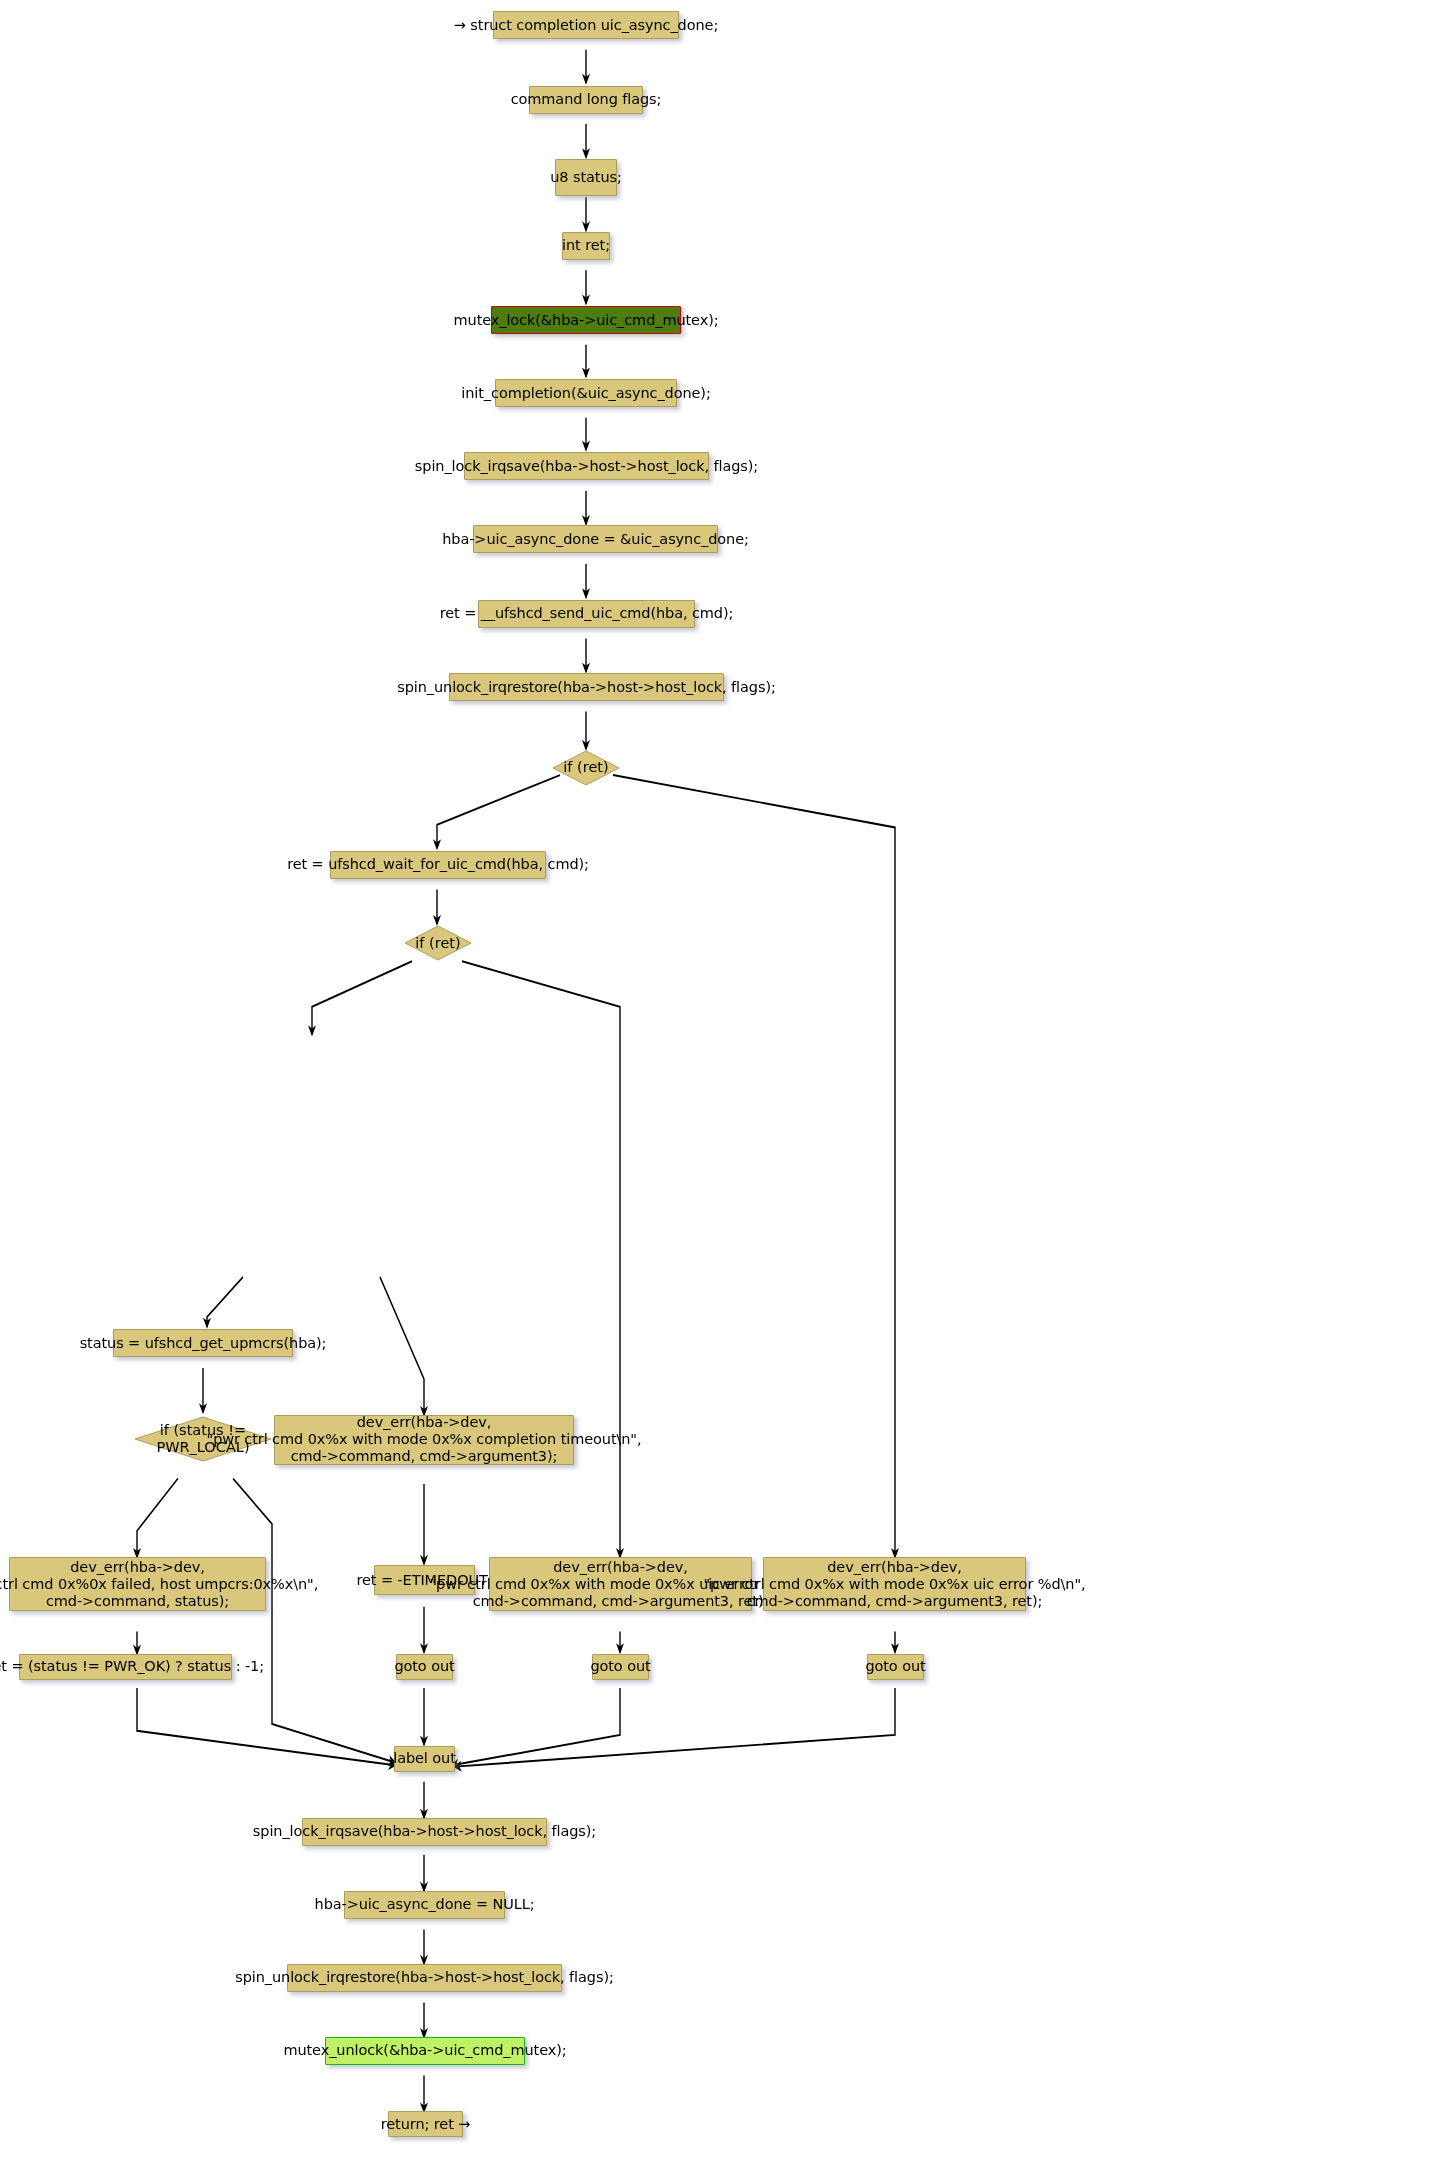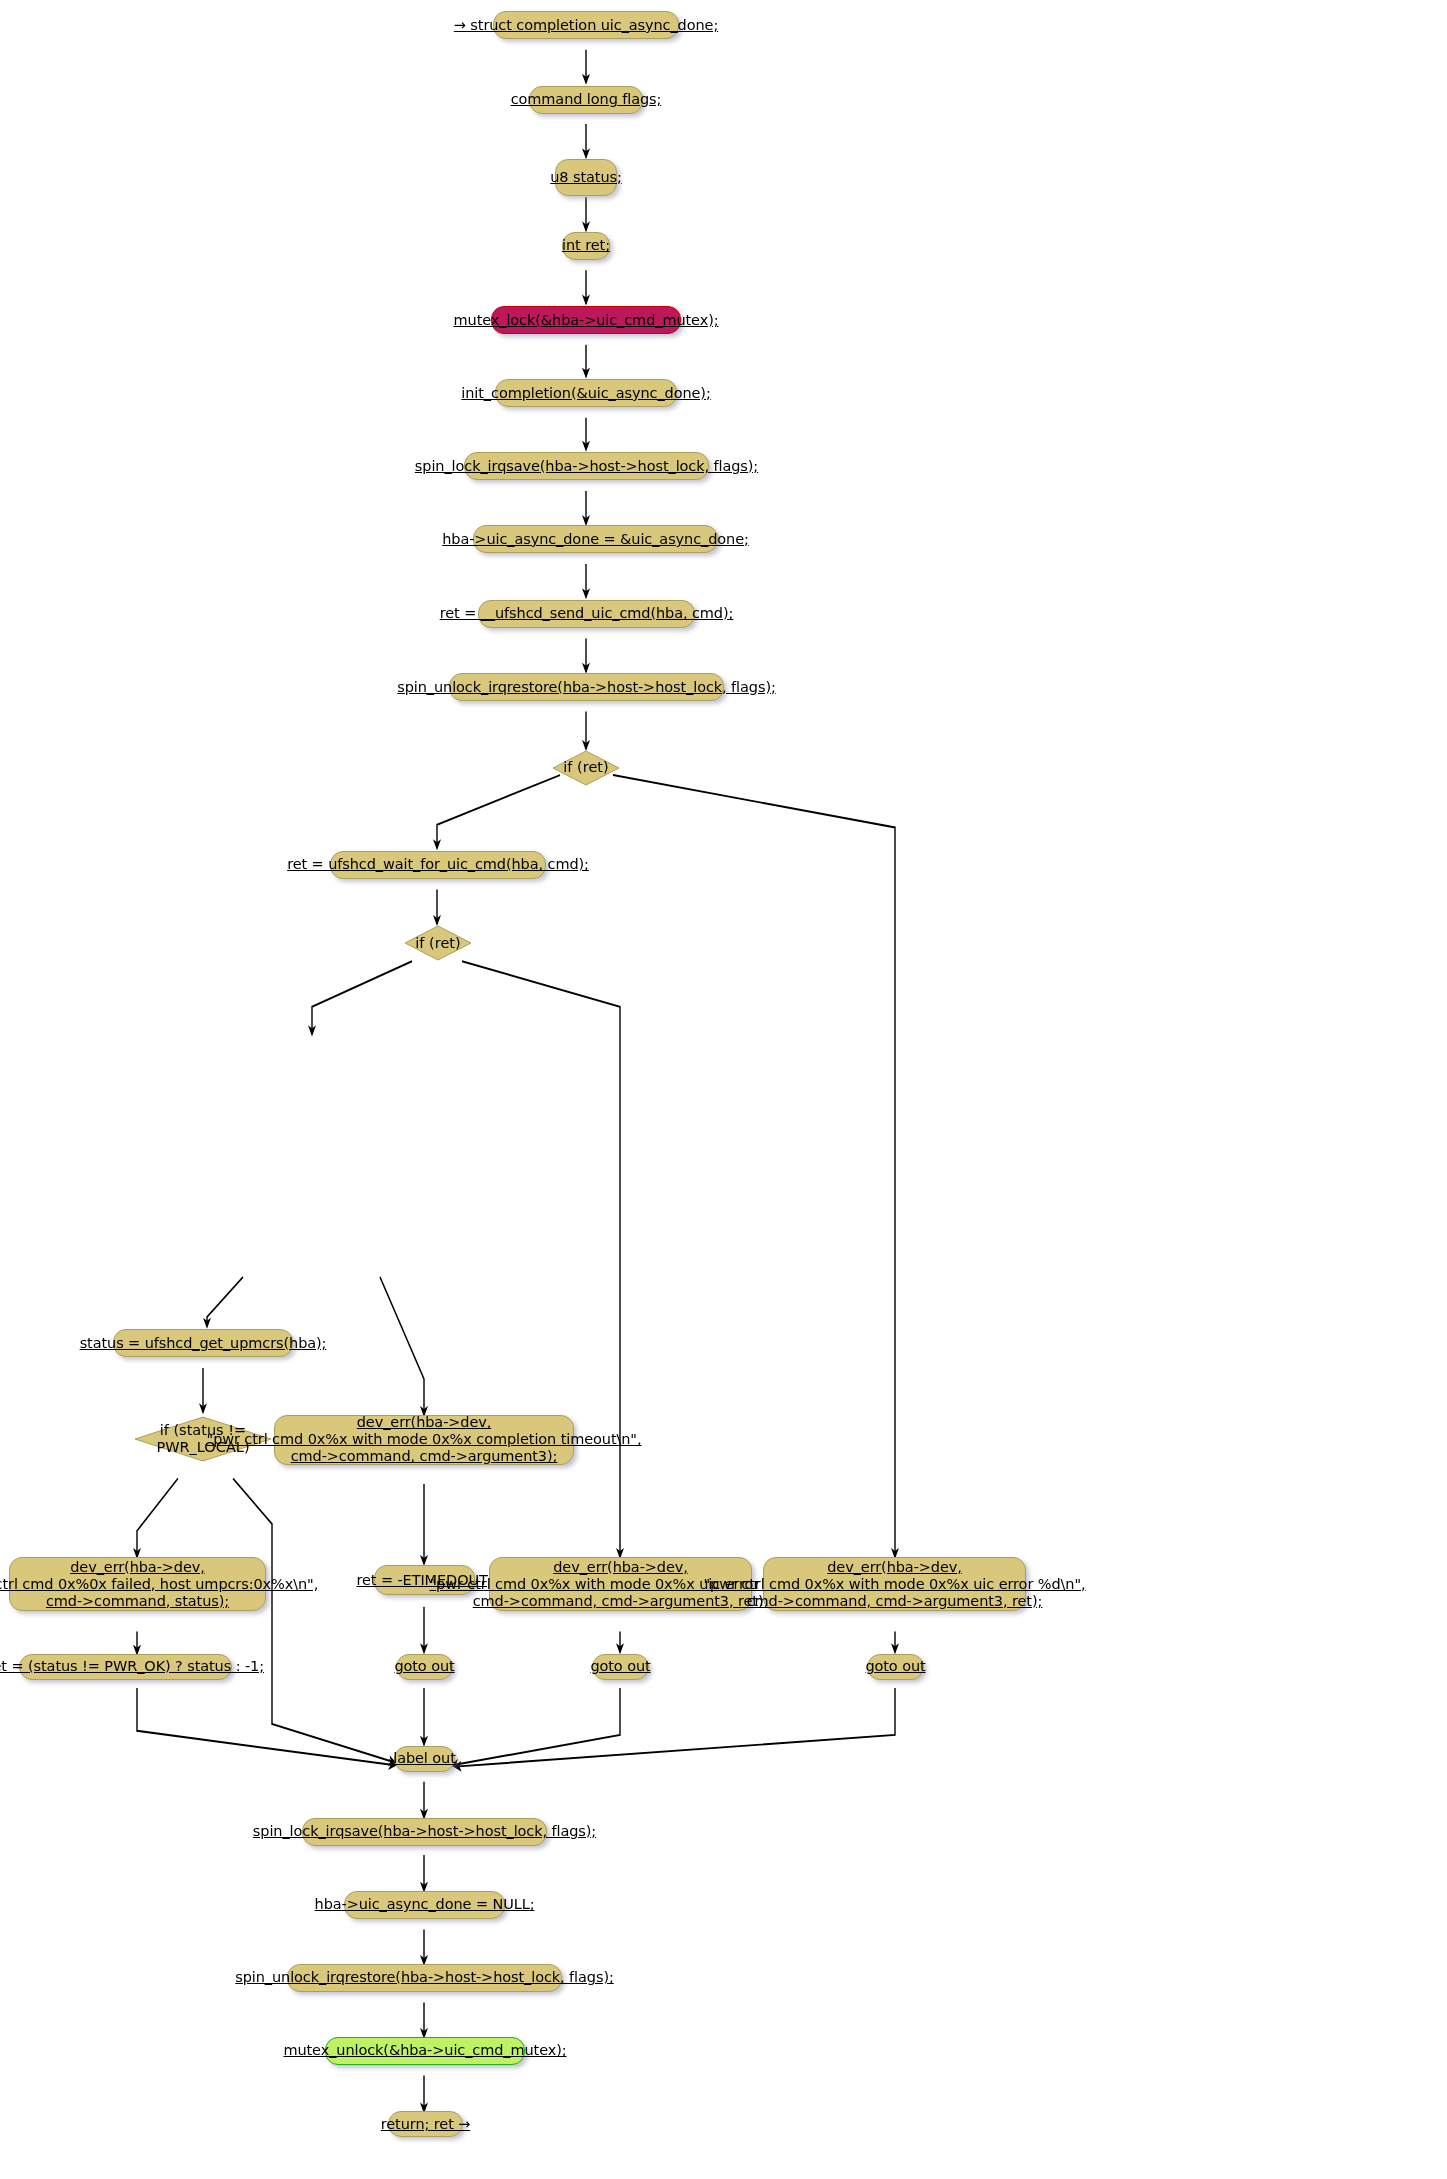--- a/index.html
+++ b/index.html
@@ -34,27 +34,26 @@
     text-align: center;
     white-space: pre;
     color: #000000;
     font-size: 14.5px;
     line-height: 17px;
     letter-spacing: -0.1px;
   }
   .rect {
     background: #D9C87C;
     border: 1px solid #A99F5C;
-    border-radius: 13px;
+    border-radius: 1px;
     box-shadow: 3px 3px 4px rgba(130,130,160,0.45);
     padding: 4px 9px;
-    text-decoration: underline;
   }
   .rect.red {
-    background: #be185d;
+    background: #4d7c0f;
     border-color: #CC0000;
     text-align: right;
   }
   .rect.green {
     background: #bef264;
     border-color: #1BB31B;
   }
   .diamond-wrap {
     position: absolute;
   }

